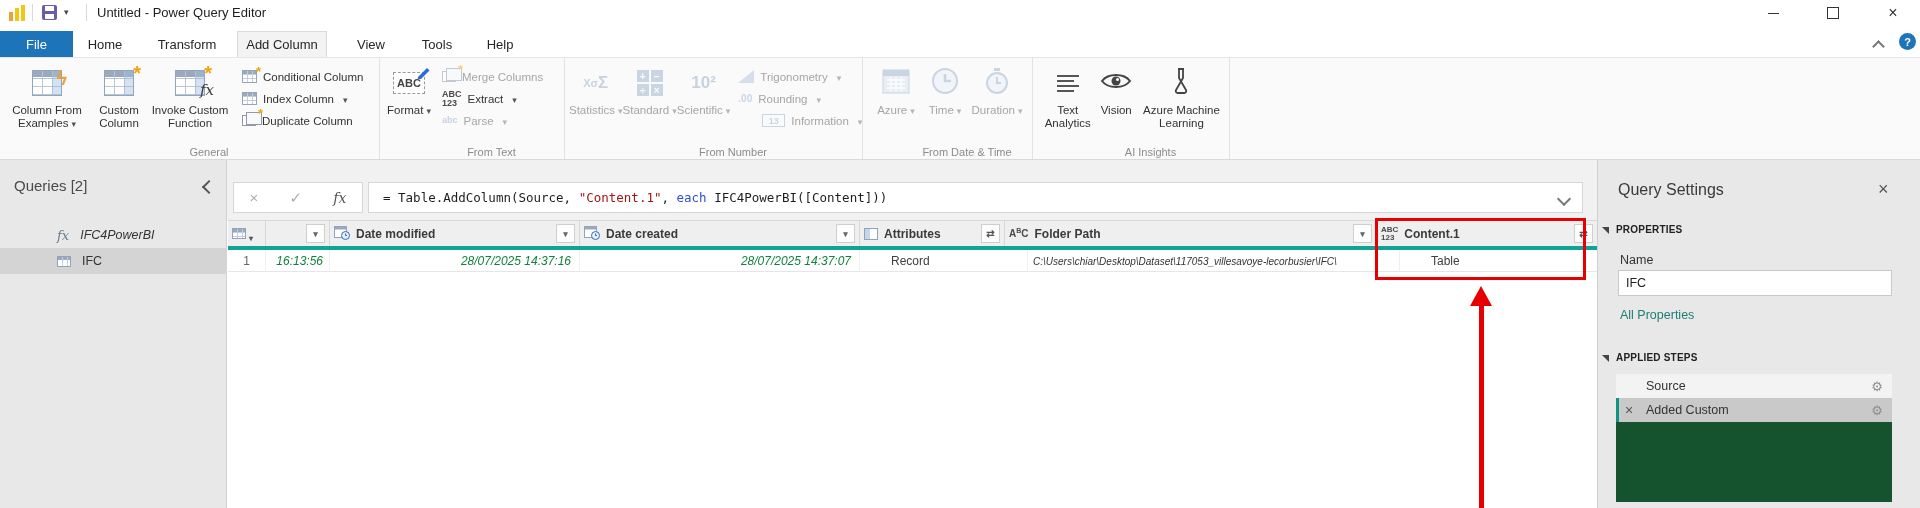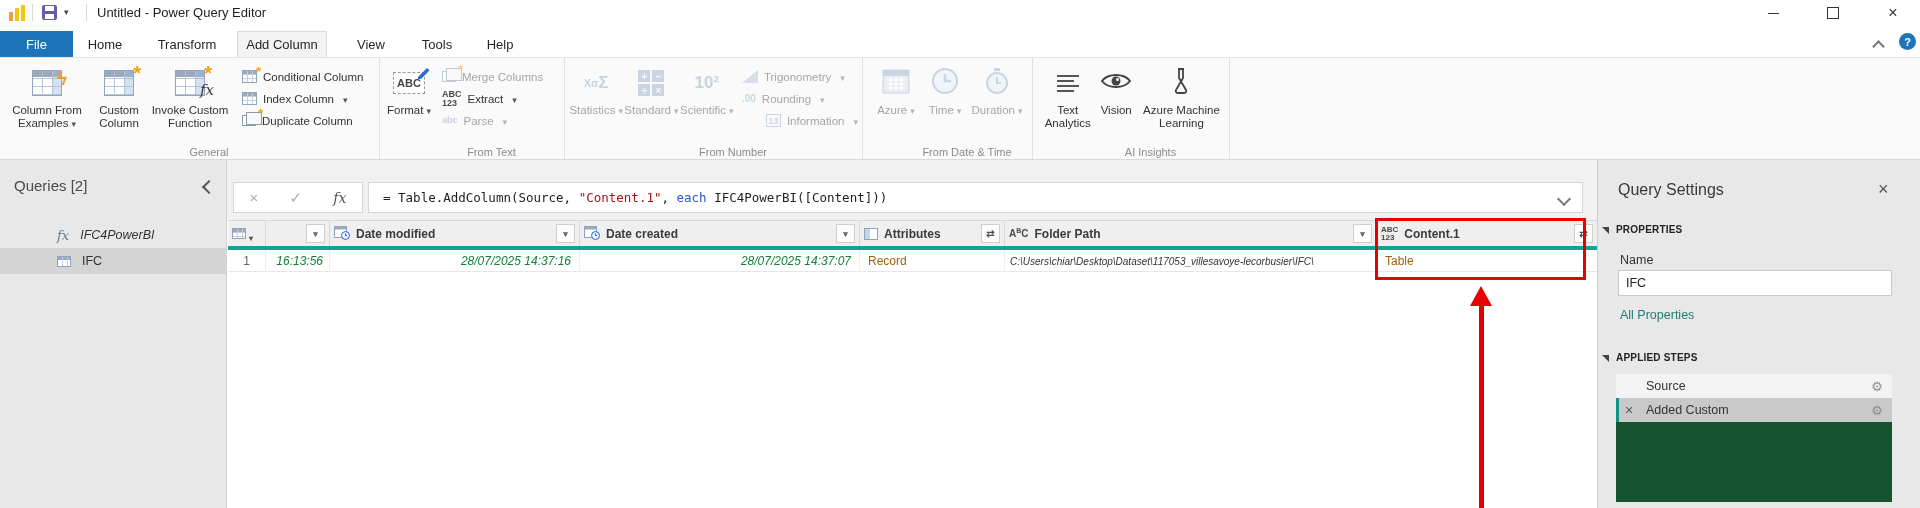--- a/index.html
+++ b/index.html
@@ -74,21 +74,21 @@
     display:flex; align-items:center; justify-content:center; font-size:11px; font-weight:bold; color:#444; }
   .abc-format svg { position:absolute; right:-8px; top:-10px; }
   .icon-2line { display:flex; flex-direction:column; line-height:9px; font-size:9px; font-weight:bold; color:#4a4a4a; flex:none; }
   .stat-icon { display:flex; flex-direction:row; align-items:center; line-height:12px; color:#9FB2CC; font-weight:bold; }
   .stat-icon .t { font-size:11px; } .stat-icon .b { font-size:17px; }
   .std-icon { display:grid; grid-template-columns:12px 12px; grid-gap:2px; }
   .std-icon i { width:12px; height:12px; background:#A3B7D2; color:#fff; font-size:10px; font-weight:bold; font-style:normal; display:flex; align-items:center; justify-content:center; }
   .sci-icon { font-size:17px; font-weight:bold; color:#9FB2CC; }
   .trig-icon { width:0; height:0; border-left:16px solid transparent; border-bottom:13px solid #B7C7DC; }
   .round-icon { font-size:10px; font-weight:bold; color:#A3B7D2; }
-  .info-icon { width:15px; height:13px; border:1px solid #A3B7D2; color:#A3B7D2; font-size:9px; font-weight:bold; display:flex; align-items:center; justify-content:center; flex:none;margin-left:24px; }
+  .info-icon { width:23px; height:13px; border:1px solid #A3B7D2; color:#A3B7D2; font-size:9px; font-weight:bold; display:flex; align-items:center; justify-content:center; flex:none;margin-left:24px; }
   .lines-icon { width:22px; display:flex; flex-direction:column; gap:3px; }
   .lines-icon i { height:2px; background:#555; }
   .lines-icon i:nth-child(2){ width:80%; } .lines-icon i:nth-child(4){ width:80%; }
 
   
   .queries { position:absolute; left:0; top:160px; width:227px; height:348px; background:#E8E8E8; border-right:1px solid #D2D2D2; }
   .q-header { position:absolute; left:14px; top:17px; font-size:15px; color:#4A4A4A; }
   .q-collapse { position:absolute; left:201px; top:21px; width:12px; height:12px; }
   .q-collapse::before { content:""; position:absolute; left:3px; top:1px; width:8px; height:8px; border-left:2px solid #555; border-bottom:2px solid #555; transform:rotate(45deg); }
   .q-item { position:absolute; left:0; width:227px; height:26px; display:flex; align-items:center; font-size:12.5px; color:#333; }
@@ -113,21 +113,21 @@
 
   
   .grid { position:absolute; left:228px; top:220px; width:1369px; height:288px; background:#fff; }
   .g-head { position:absolute; left:0; top:0; height:26px; display:flex; }
   .g-hcell { height:26px; background:#EFEFEF; border-right:1px solid #D8D8D8; border-top:1px solid #D8D8D8; display:flex; align-items:center; padding:0 4px; font-size:12px; font-weight:bold; color:#3B3B3B; gap:6px; }
   .g-teal { position:absolute; left:0; top:26px; width:1369px; height:4px; }
   .g-row { position:absolute; left:0; top:30px; height:22px; display:flex; border-bottom:1px solid #E6E6E6; }
   .g-cell { height:22px; border-right:1px solid #EFEFEF; font-size:12px; display:flex; align-items:center; padding:0 8px; white-space:nowrap; overflow:hidden; }
   .num { justify-content:center; color:#666; padding:0 2px; }
   .r-align { justify-content:flex-end; font-style:italic; color:#15803d; }
-  .green { color:#a16207; }
+  .green { color:#404040;margin-left:23px; }
   .path { font-size:10px; color:#333;font-style:italic; }
   .filter-btn { margin-left:auto; width:19px; height:19px; border:1px solid #CFCFCF; background:#FDFDFD; display:flex; align-items:center; justify-content:center; flex:none; }
   .filter-btn::before { content:"▾"; font-size:9px; color:#666; }
   .expand-btn { margin-left:auto; width:19px; height:19px; border:1px solid #CFCFCF; background:#FDFDFD; display:flex; align-items:center; justify-content:center; font-size:10px; color:#555; flex:none; }
   .selall { position:relative; width:14px; height:11px; border:1px solid #8FA3BA; background:
       repeating-linear-gradient(to right, transparent 0 4px, #C2CEDC 4px 5px),
       repeating-linear-gradient(to bottom, transparent 0 3px, #C2CEDC 3px 4px),
       linear-gradient(#9AA9BC 0 3px, #fff 3px); flex:none; }
   .selall::after { content:"▾"; position:absolute; right:-8px; bottom:-5px; font-size:8px; color:#555; }
   .h-ico2 { display:flex; flex-direction:column; line-height:8px; font-size:8px; font-weight:bold; color:#4a4a4a; flex:none; }

